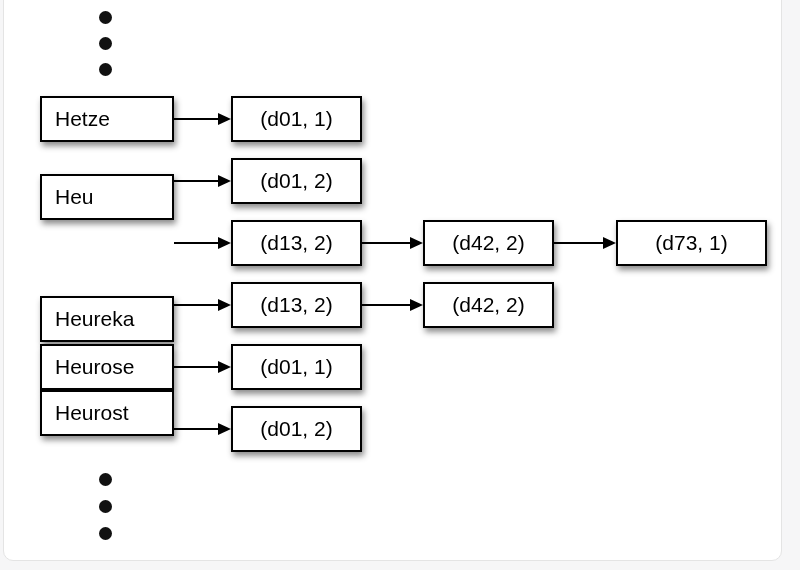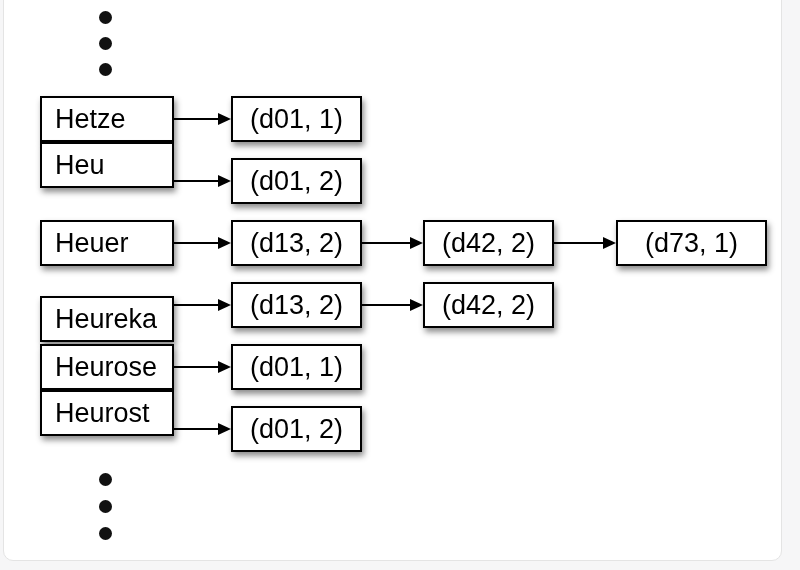--- a/index.html
+++ b/index.html
@@ -31,21 +31,21 @@
   }
   .box {
     position: absolute;
     box-sizing: border-box;
     height: 46px;
     background: #ffffff;
     border: 2px solid #000000;
     box-shadow: 2px 4px 6px rgba(0,0,0,0.45);
     display: flex;
     align-items: center;
-    font-size: 27px;
+    font-size: 21px;
     color: #000000;
     white-space: nowrap;
   }
   .term-box {
     width: 134px;
     justify-content: flex-start;
     padding-left: 13px;
   }
   .posting-box {
     width: 131px;
@@ -95,32 +95,29 @@
     <div class="box term-box" style="left: 40px; top: 96px;">
       <div>Hetze</div>
     </div>
     <div class="arrow" style="left: 174px; top: 113px; width: 57px;">
       <div class="arrow-line"></div>
       <div class="arrow-head"></div>
     </div>
     <div class="box posting-box" style="left: 231px; top: 96px; width: 131px;">
       <div>(d01, 1)</div>
     </div>
-    <div class="box term-box" style="left: 40px; top: 142px;">
+    <div class="box term-box" style="left: 40px; top: 174px;">
       <div>Heu</div>
     </div>
     <div class="arrow" style="left: 174px; top: 175px; width: 57px;">
       <div class="arrow-line"></div>
       <div class="arrow-head"></div>
     </div>
     <div class="box posting-box" style="left: 231px; top: 158px; width: 131px;">
       <div>(d01, 2)</div>
-    </div>
-    <div class="box term-box" style="left: 40px; top: 220px;">
-      <div>Heuer</div>
     </div>
     <div class="arrow" style="left: 174px; top: 237px; width: 57px;">
       <div class="arrow-line"></div>
       <div class="arrow-head"></div>
     </div>
     <div class="box posting-box" style="left: 231px; top: 220px; width: 131px;">
       <div>(d13, 2)</div>
     </div>
     <div class="arrow" style="left: 362px; top: 237px; width: 61px;">
       <div class="arrow-line"></div>

